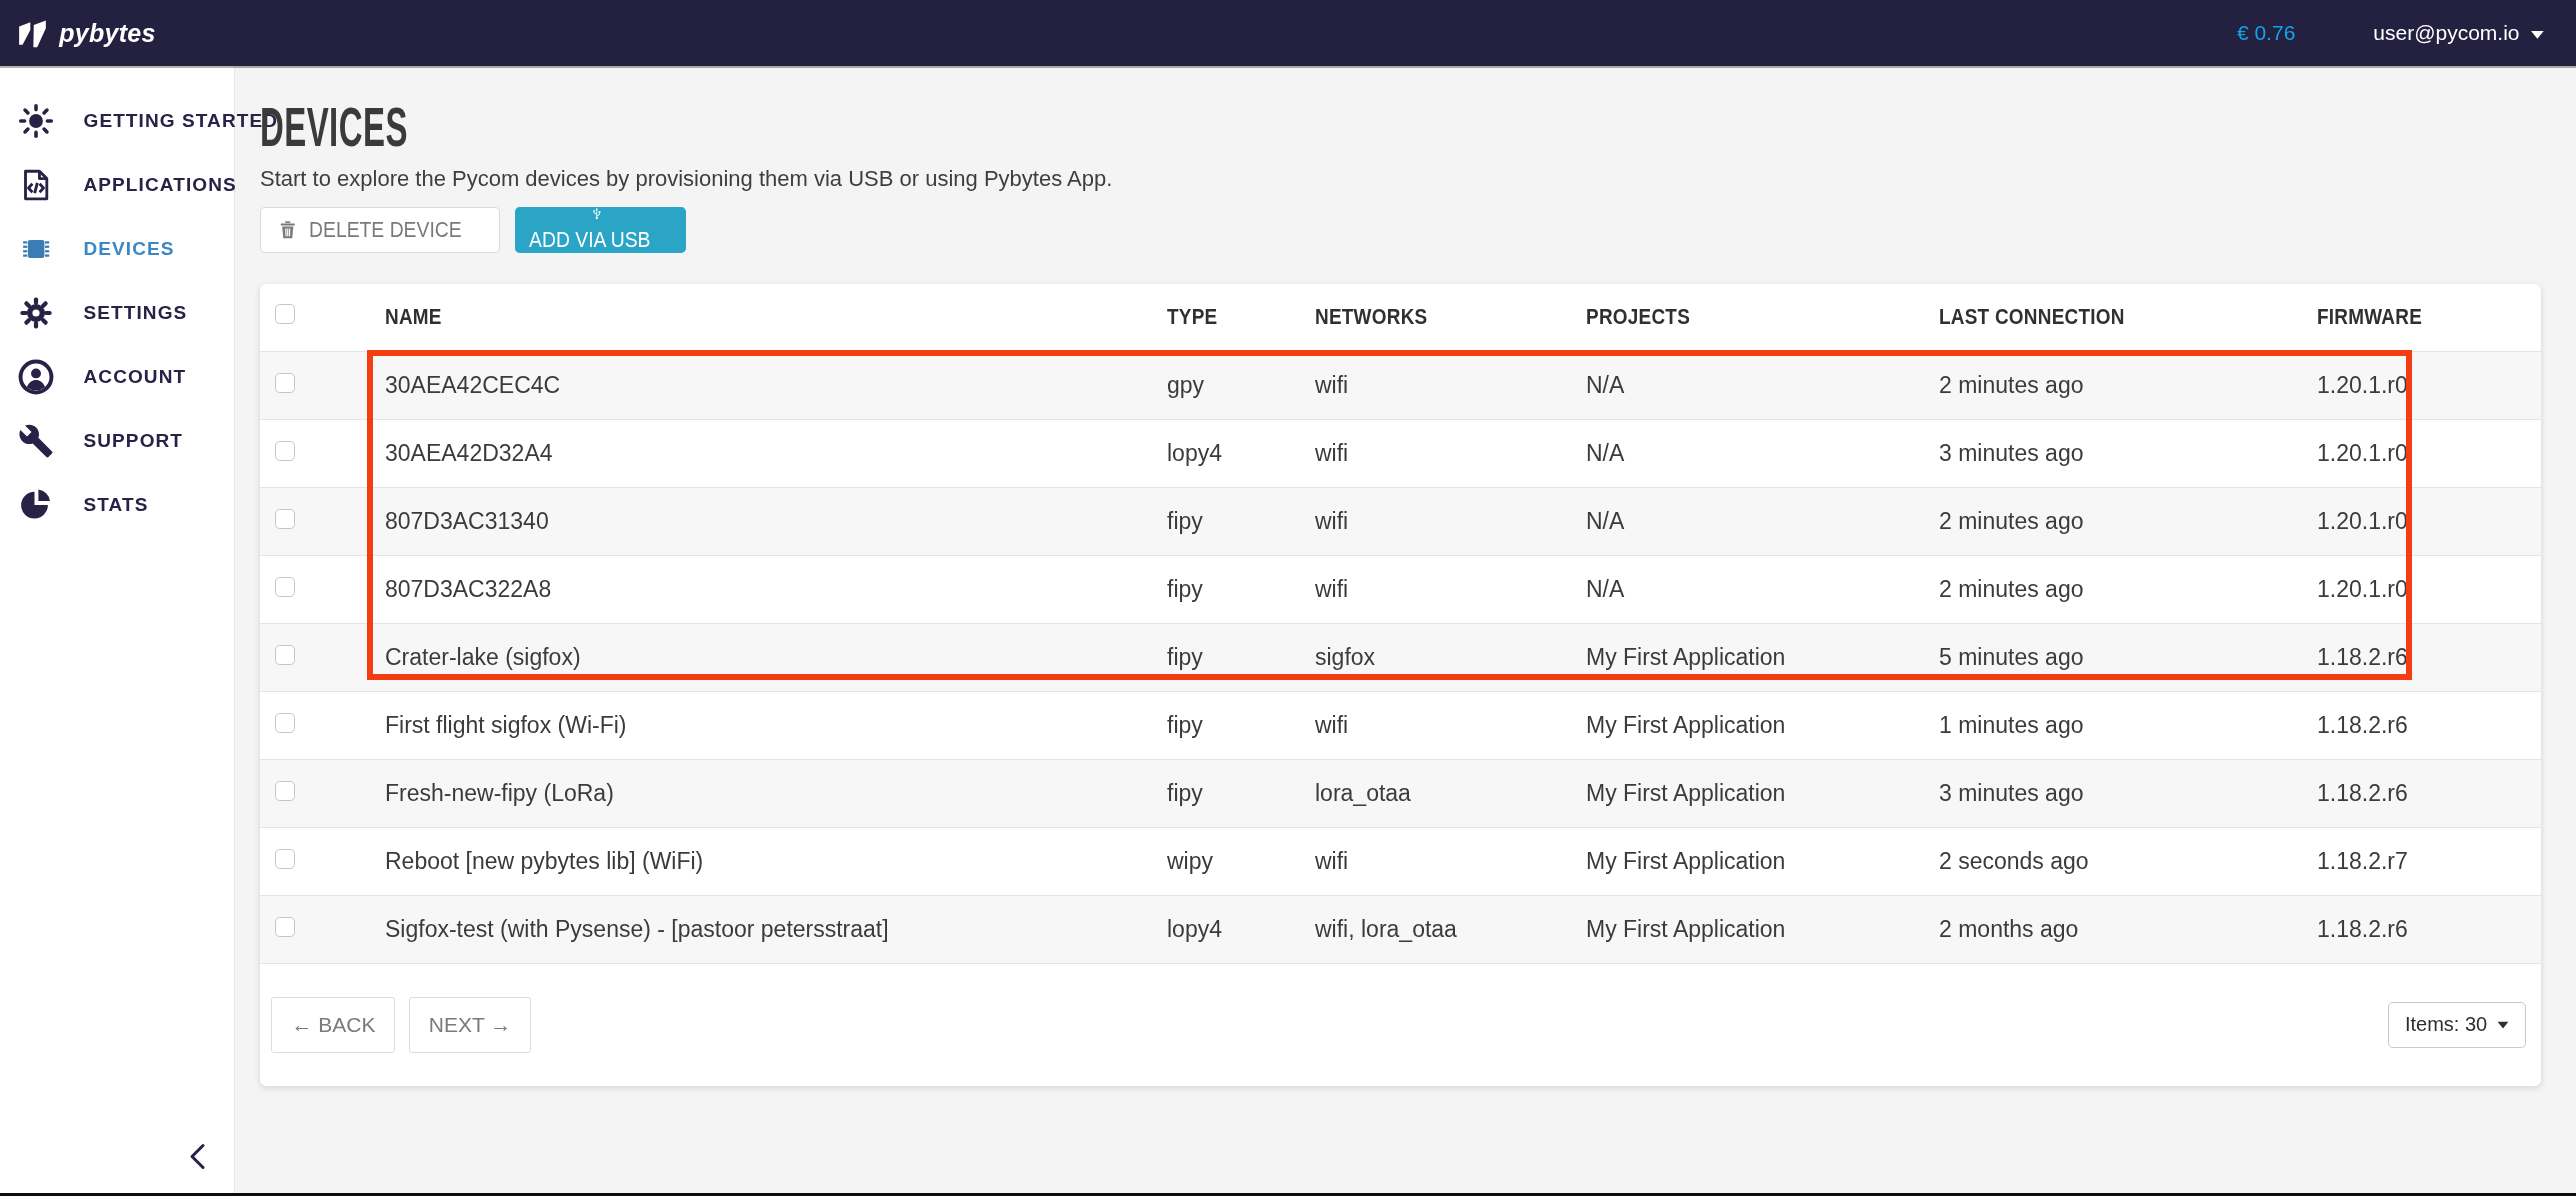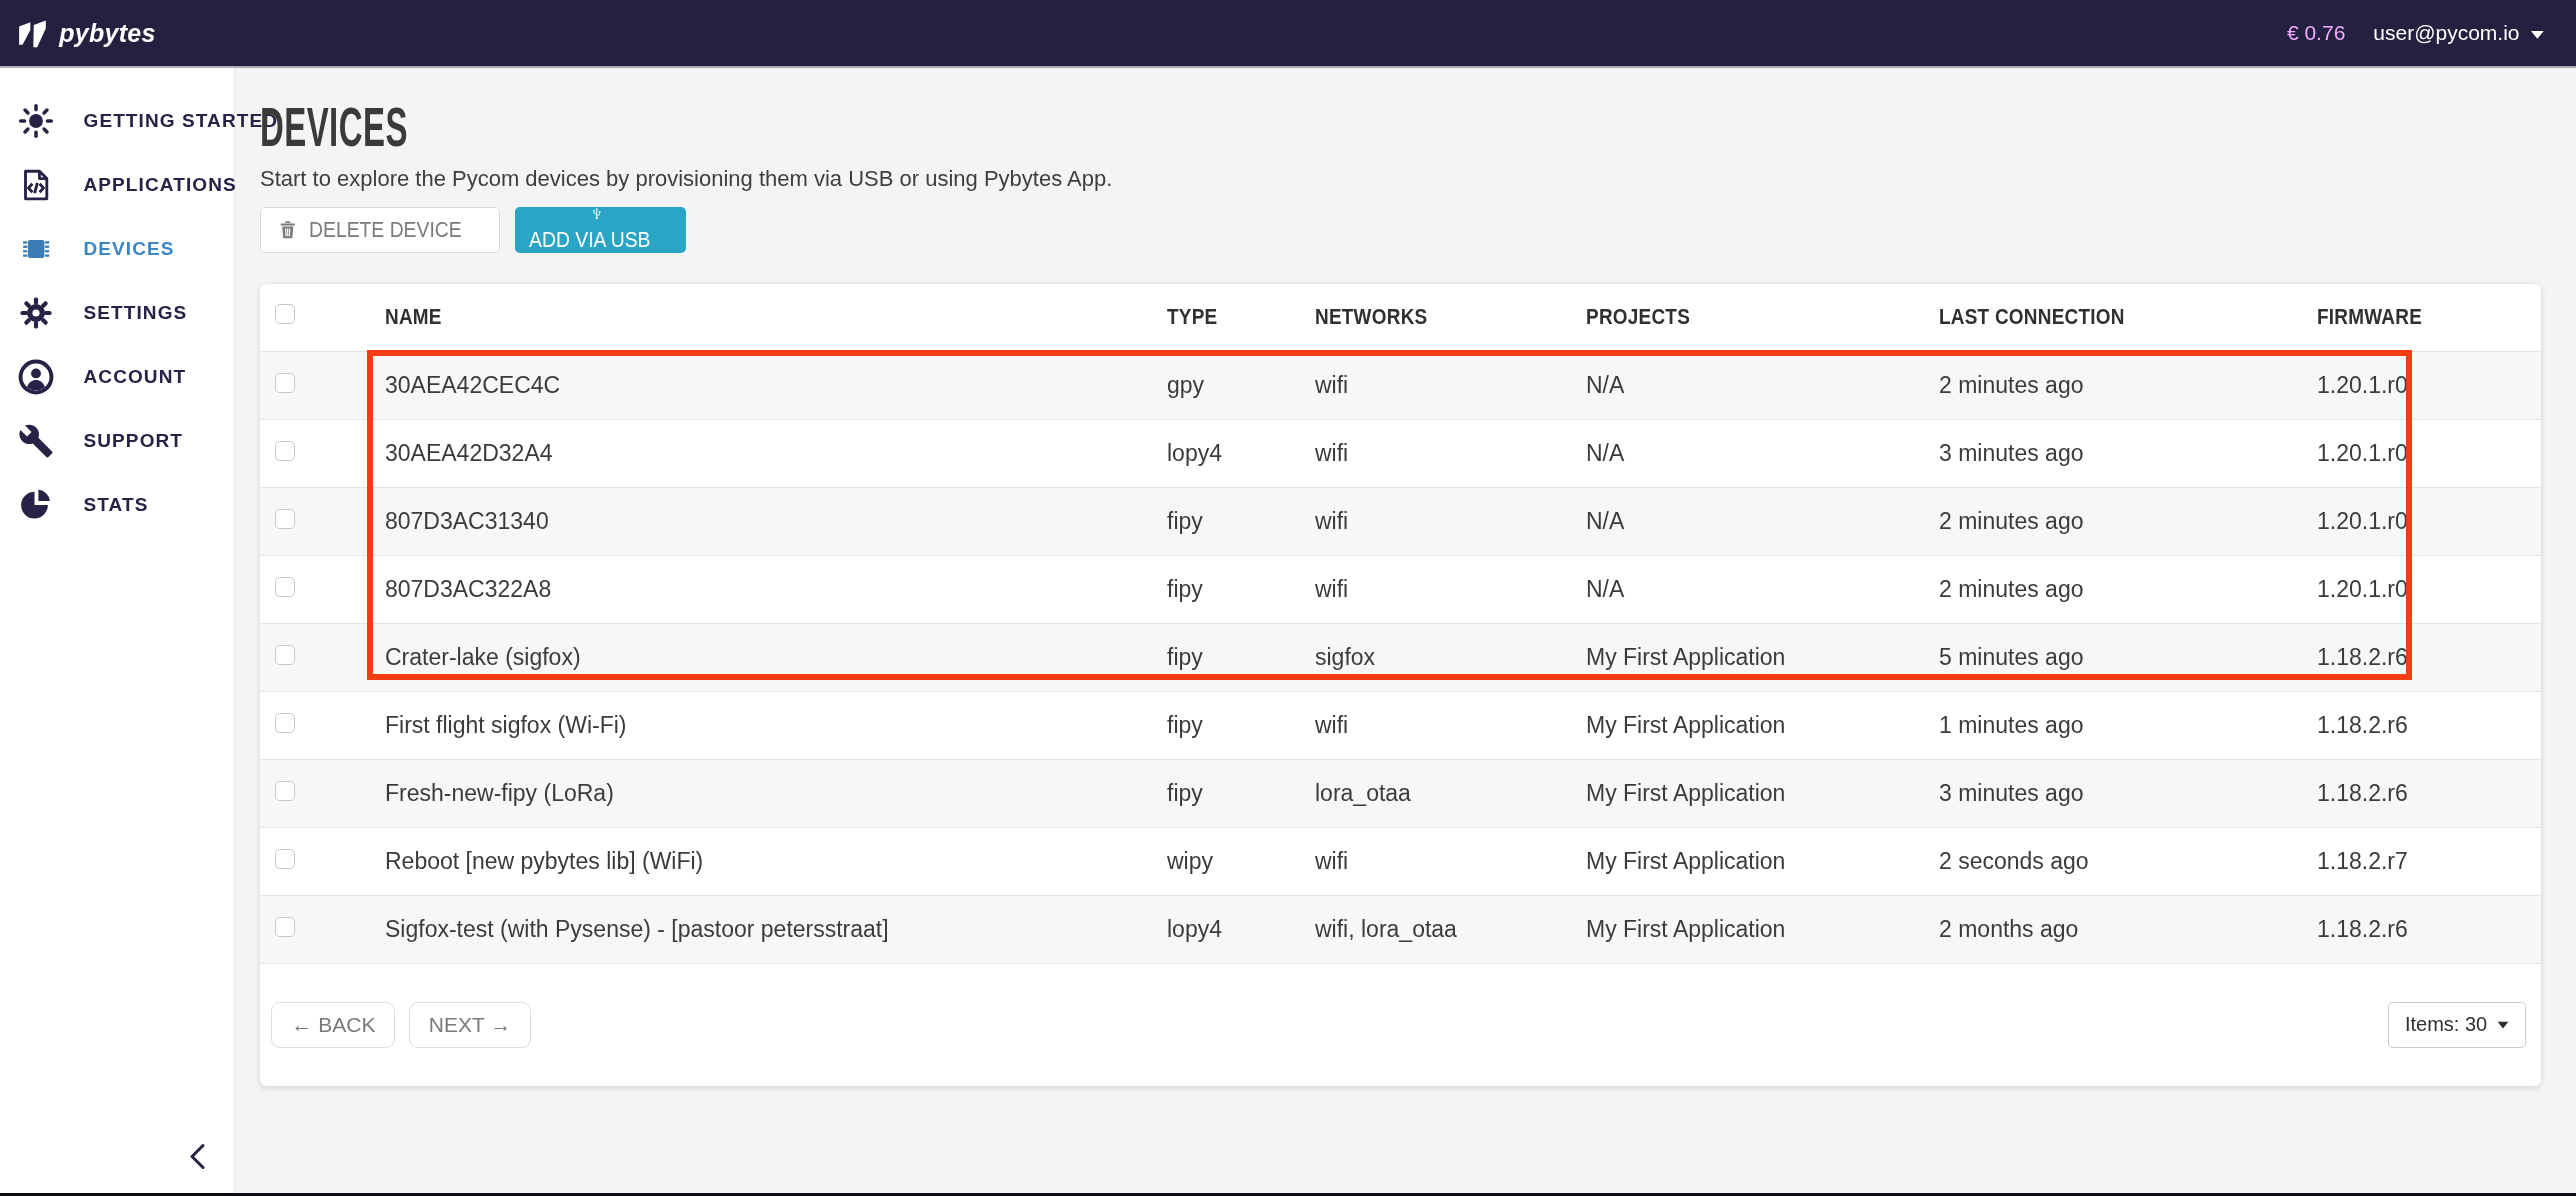--- a/index.html
+++ b/index.html
@@ -8,21 +8,21 @@
 
   
   .topbar {
     position:relative; height:66px; background:#242040; color:#fff;
     display:flex; align-items:center; padding:0 31px 0 17.5px;
     box-shadow:0 2px 0 rgba(0,0,0,.30); z-index:5;
   }
   .logo { display:flex; align-items:center; gap:6.7px; }
   .logo-text { font-size:25px; font-weight:700; letter-spacing:0.3px; color:#fff;font-style:italic; }
   .topbar-spacer { flex:1; }
-  .balance { font-size:21px; color:#f0abfc; margin-right:28px; }
+  .balance { font-size:21px; color:#0ea5e9; margin-right:78px; }
   .user-menu { display:flex; align-items:center; gap:10.7px; font-size:21px; cursor:pointer; }
   .user-menu svg { margin-top:2.7px; }
 
   
   .body-row { display:flex; height:1127px; }
 
   
   .sidebar {
     width:235px; background:#fff; position:relative;
     border-right:0.7px solid #e7e7e9; padding-top:23px; flex:none;
@@ -74,21 +74,21 @@
   tbody tr:last-child { border-bottom:0.7px solid #e5e5e6;margin-left:48px; }
   .c-check { padding-left:14.8px; }
   .checkbox {
     width:20px; height:20px; border:1.3px solid #c6c6c9; border-radius:4.7px;
     background:#fff; display:inline-block; cursor:pointer;
   }
 
   
   .pager { height:122px; display:flex; align-items:center; padding:0 14.8px 0 11.4px; background:#fff; }
   .pg-btn {
-    height:46px; background:#fff; border:1.3px solid #dcdcdf; border-radius:9px;
+    height:56px; background:#fff; border:1.3px solid #dcdcdf; border-radius:3px;
     color:#7a7a7e; font-size:21px; padding:0 19px; margin-right:13.4px; cursor:pointer;
     font-family:"Liberation Sans",sans-serif; display:inline-flex; align-items:center;
   }
   .pg-spacer { flex:1; }
   .items-btn {
     height:46px; background:#fff; border:1.3px solid #c9c9cc; border-radius:4.7px;
     color:#2f2f2f; font-size:20px; padding:0 16px; cursor:pointer;
     font-family:"Liberation Sans",sans-serif; display:inline-flex; align-items:center; gap:10px;
     margin-right:0;
   }

